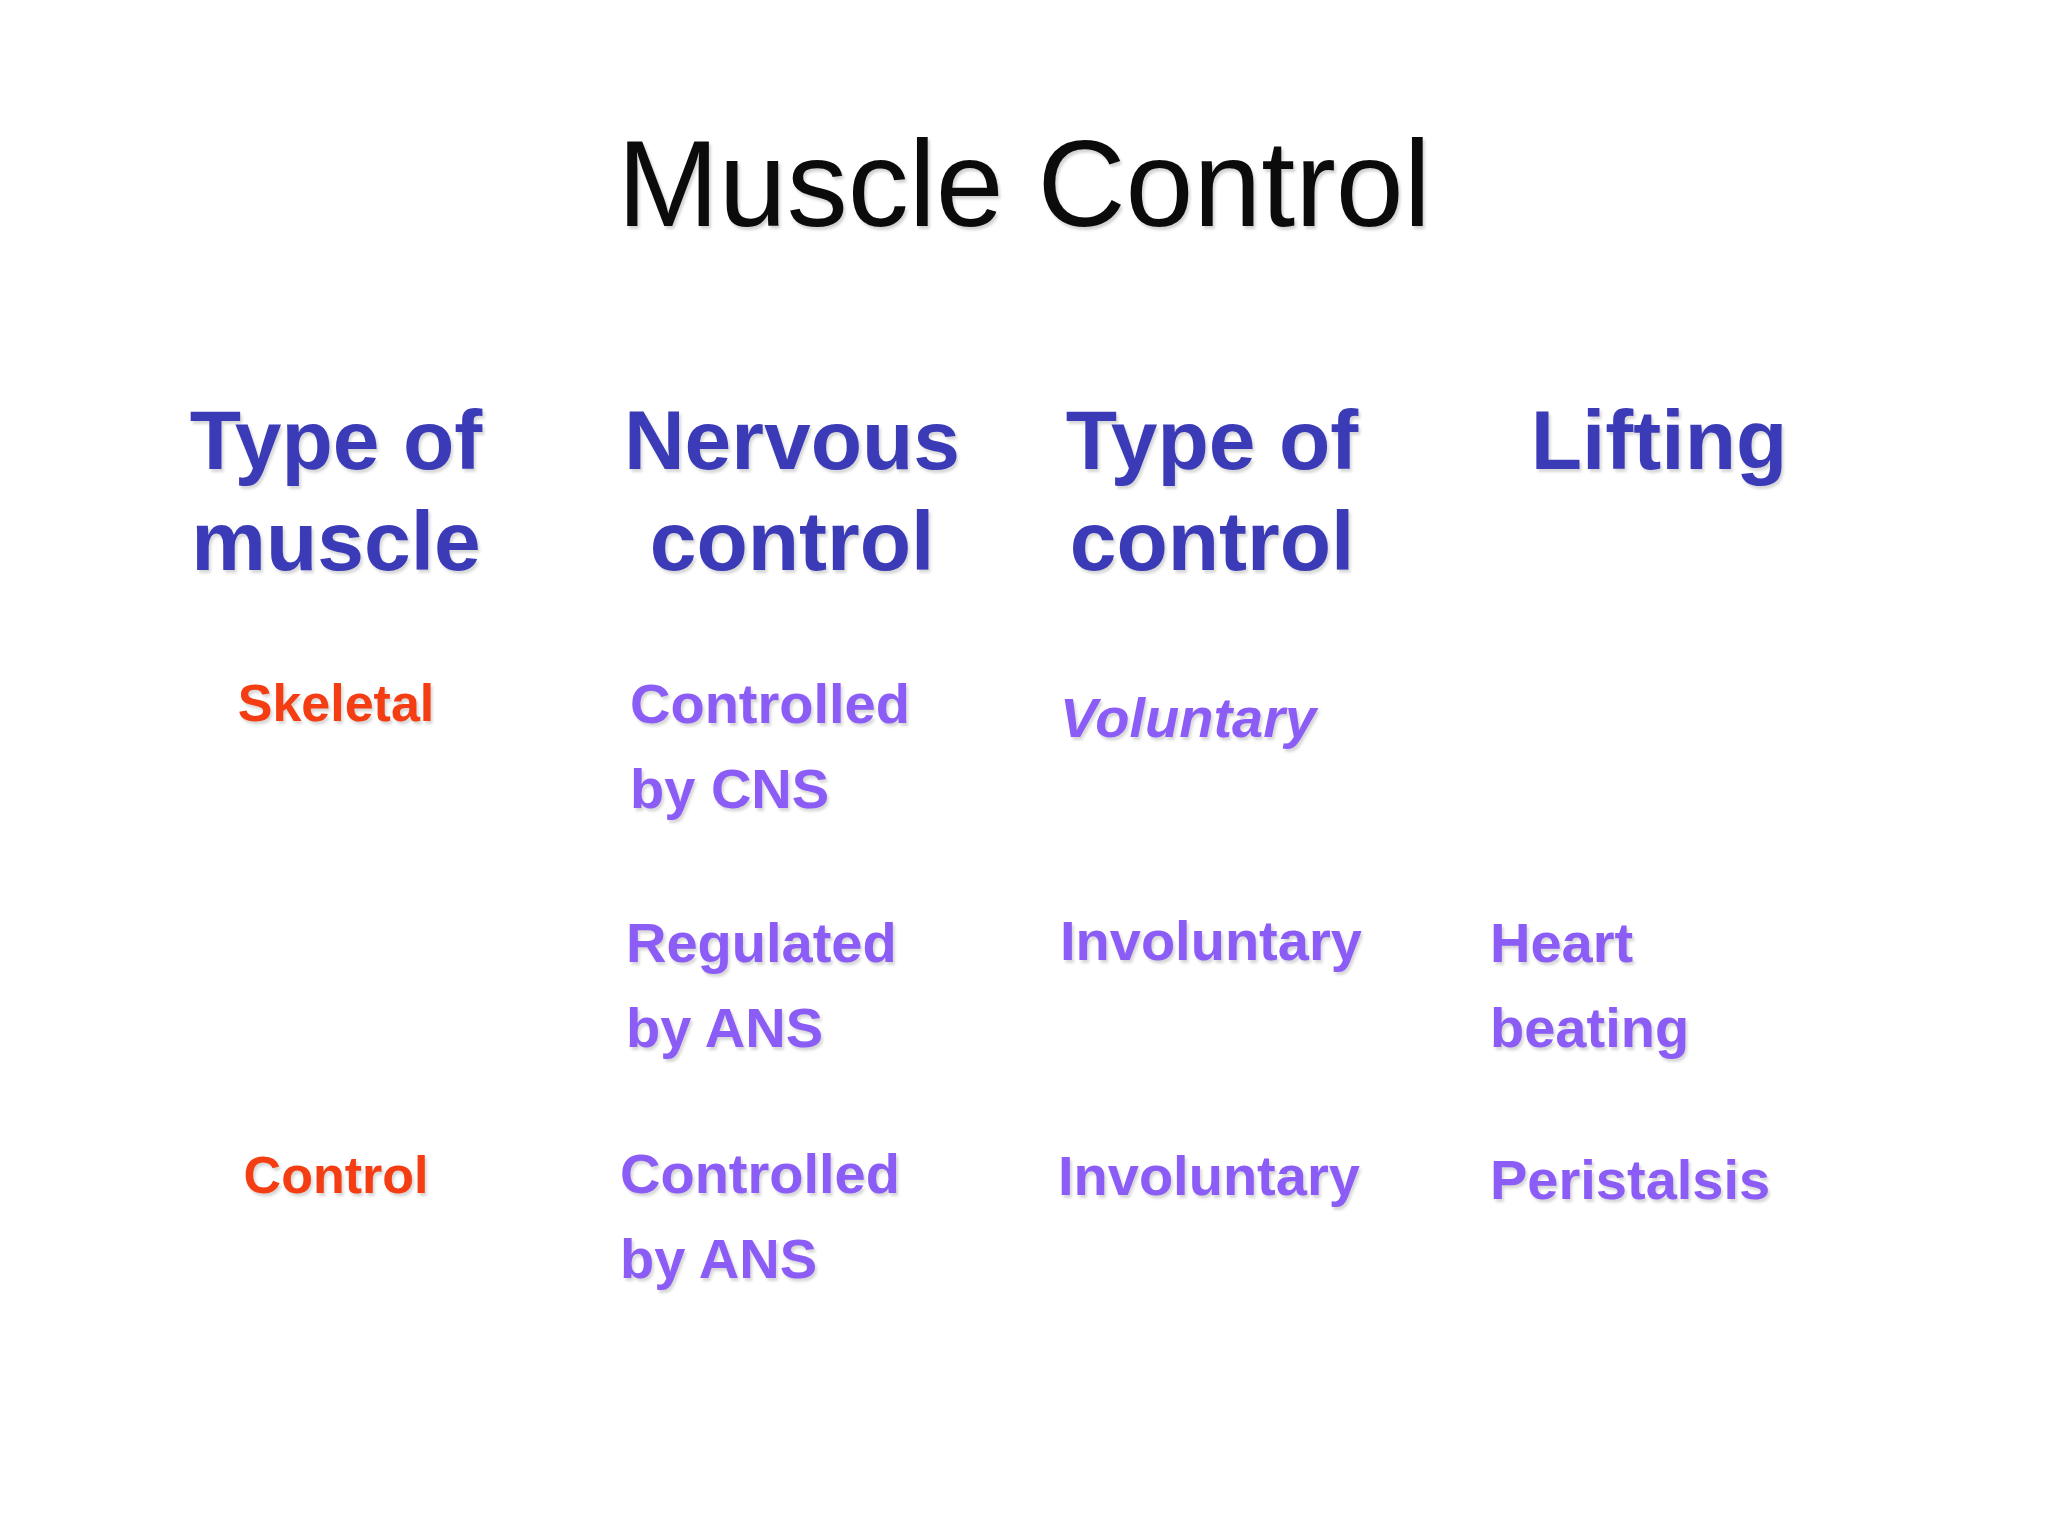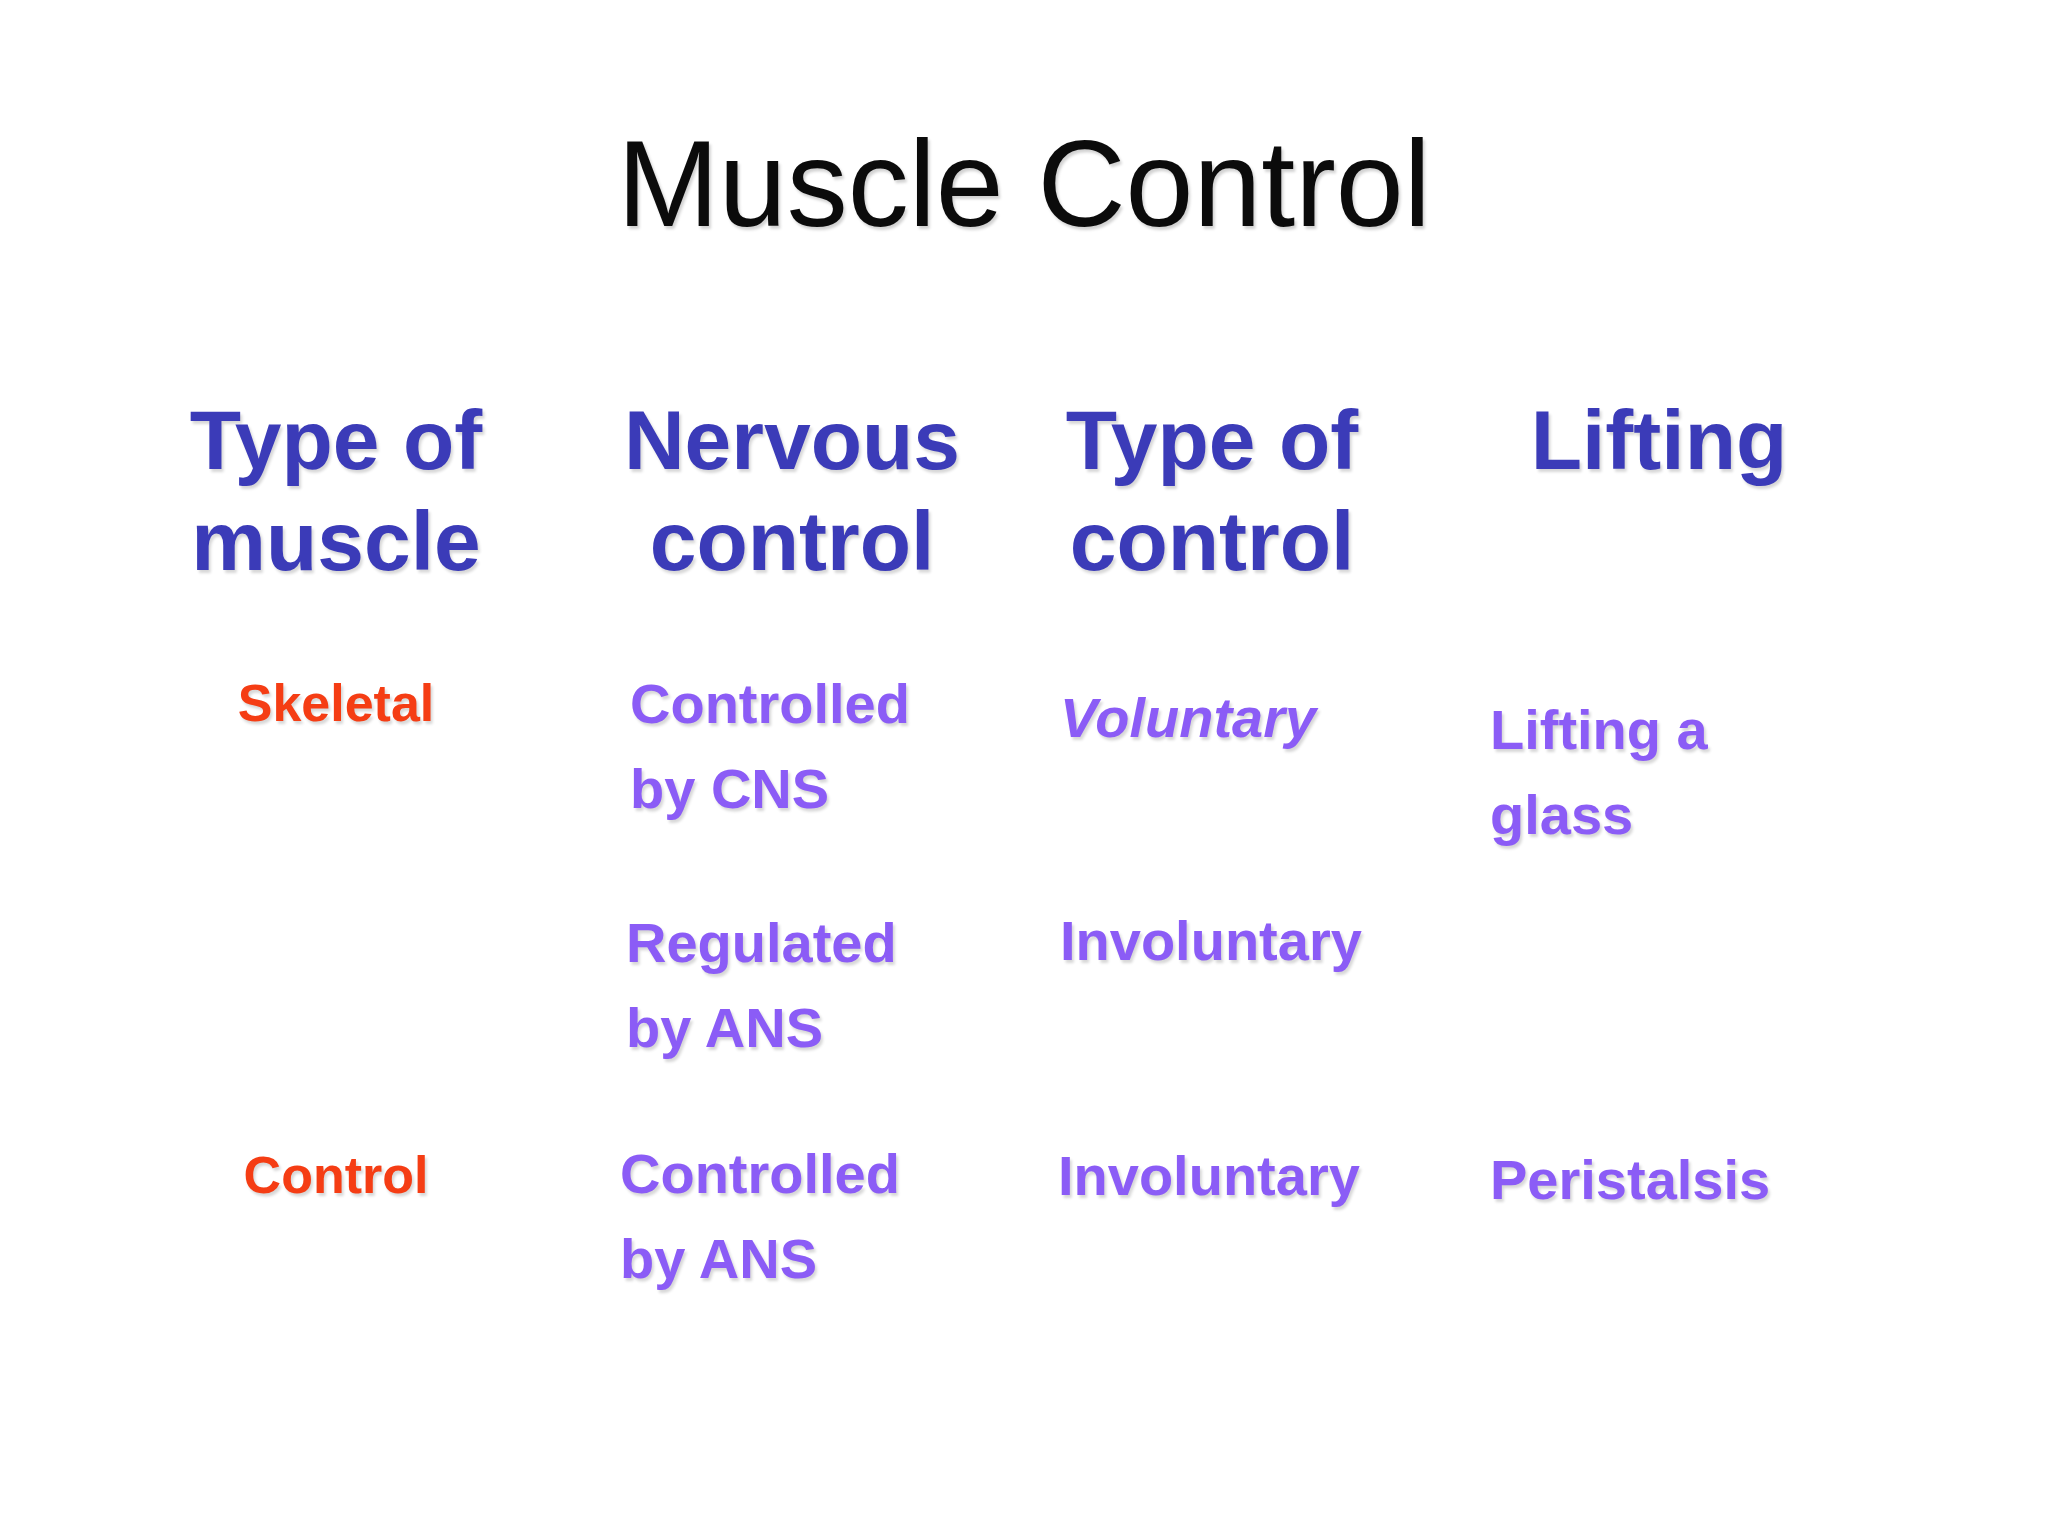--- a/index.html
+++ b/index.html
@@ -98,30 +98,30 @@
   <div class="cell hdr h4">
     <span>Lifting</span>
   </div>
 
   <div class="cell rowlabel r1l">Skeletal</div>
   <div class="cell bodytxt r1n">
     <span>Controlled</span><br>
     <span>by CNS</span>
   </div>
   <div class="cell bodytxt r1c">Voluntary</div>
-  <div class="cell bodytxt r1e">
-    <span>Lifting a</span><br>
-    <span>glass</span>
-  </div>
 
   <div class="cell bodytxt r2n">
     <span>Regulated</span><br>
     <span>by ANS</span>
   </div>
   <div class="cell bodytxt r2c">Involuntary</div>
+  <div class="cell bodytxt r2e">
+    <span>Heart</span><br>
+    <span>beating</span>
+  </div>
 
   <div class="cell rowlabel r3l">Control</div>
   <div class="cell bodytxt r3n">
     <span>Controlled</span><br>
     <span>by ANS</span>
   </div>
   <div class="cell bodytxt r3c">Involuntary</div>
   <div class="cell bodytxt r3e">
     <span>Peristalsis</span>
   </div>

